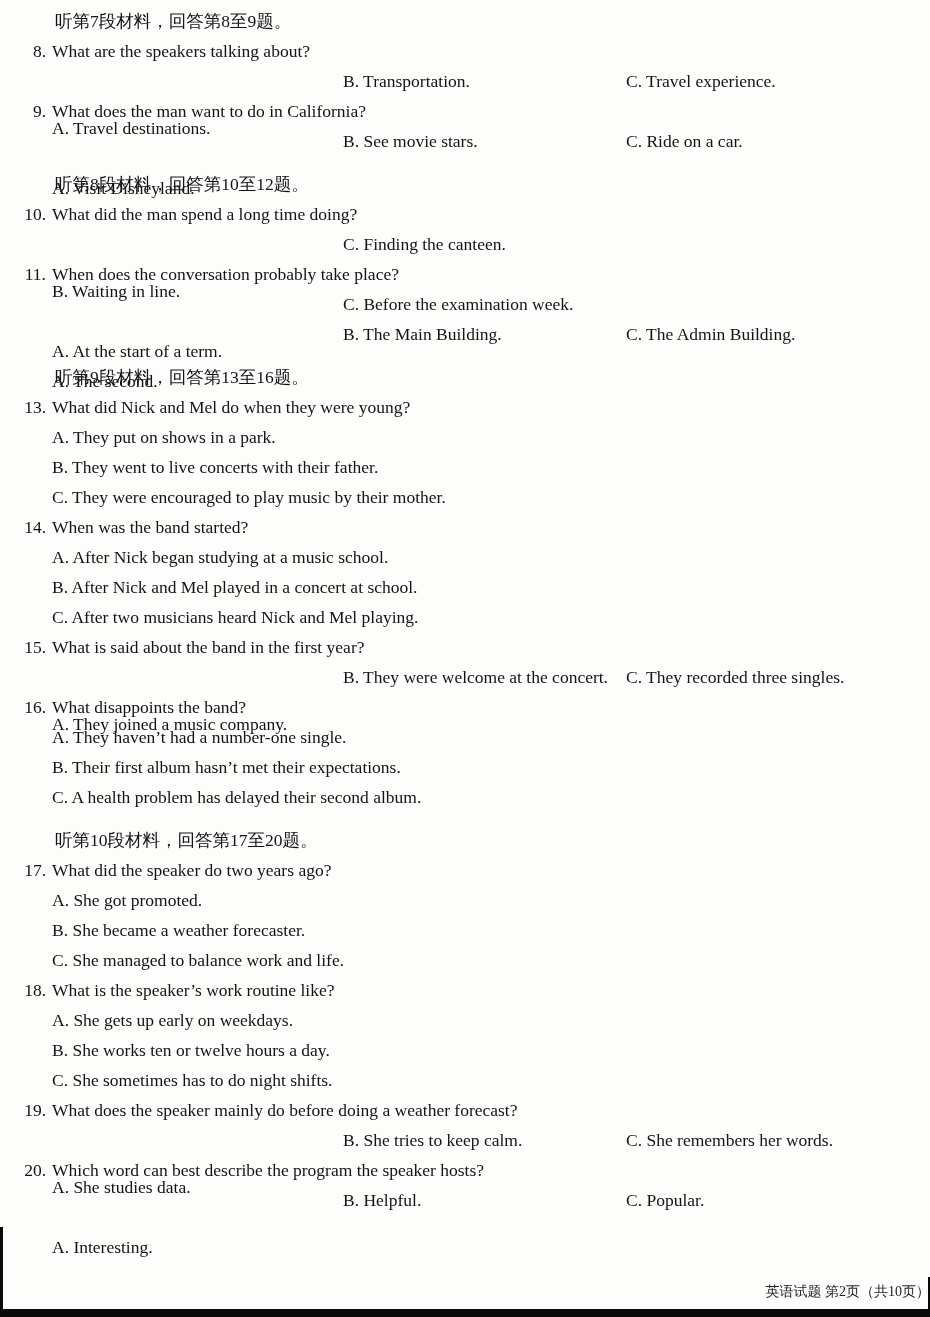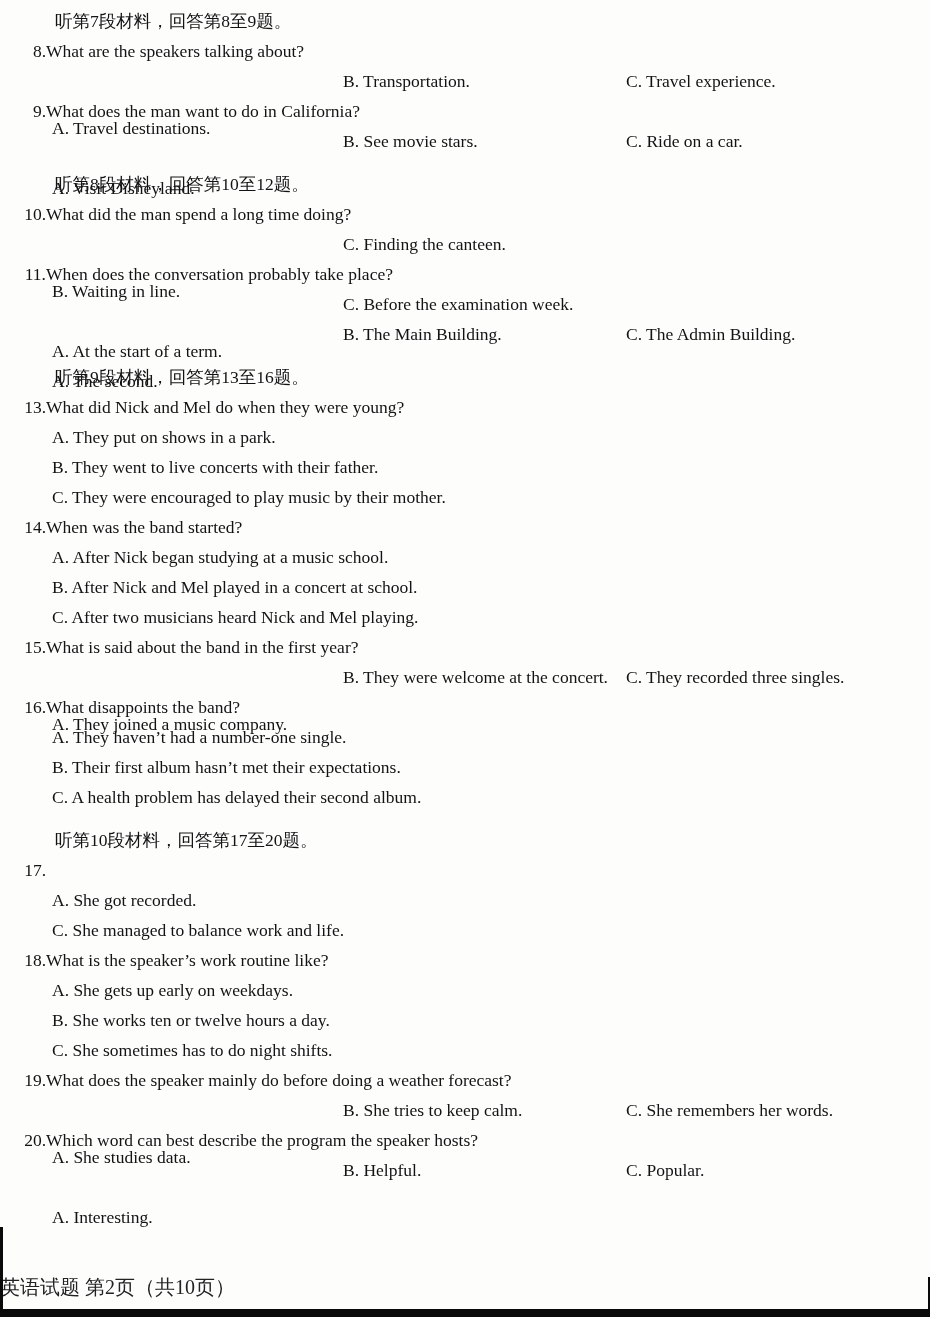--- a/index.html
+++ b/index.html
@@ -27,42 +27,42 @@
   .q-line {
     display: flex;
     height: 30px;
     line-height: 30px;
   }
   .q-num {
     width: 26px;
     flex: none;
     text-align: right;
   }
-  .q-text { margin-left: 0; white-space: nowrap; }
+  .q-text { margin-left: 6px; white-space: nowrap; }
   .opt-row {
     display: flex;
     padding-left: 32px;
     height: 30px;
     line-height: 30px;
     white-space: nowrap;
   }
   .opt-cell:nth-child(1) { width: 291px; flex: none; margin-top: 47px; }
   .opt-cell:nth-child(2) { width: 283px; flex: none; }
   .opt-line {
     padding-left: 32px;
     height: 30px;
     line-height: 30px;
     white-space: nowrap;
   }
   .page-footer {
     position: absolute;
     left: 0; right: 0;
     bottom: 16px;
-    text-align: left;
-    font-size: 20px;
+    text-align: right;
+    font-size: 14px;
     color: #222;
   }
   .scan-edge-bottom {
     position: absolute;
     left: 0; right: 0; bottom: 0;
     height: 8px;
     background: #0a0a0a;
   }
   .scan-edge-left {
     position: absolute;
@@ -175,22 +175,24 @@
         <div class="opt-line">A. They haven’t had a number-one single.</div>
         <div class="opt-line">B. Their first album hasn’t met their expectations.</div>
         <div class="opt-line">C. A health problem has delayed their second album.</div>
       </div>
     </div>
     <div class="section">
       <div class="section-header">听第10段材料，回答第17至20题。</div>
       <div class="question">
         <div class="q-line">
           <span class="q-num">17.</span>
-        </div>
-        <div class="opt-line">A. She got recorded.</div>
+          <span class="q-text">What did the speaker do two years ago?</span>
+        </div>
+        <div class="opt-line">A. She got promoted.</div>
+        <div class="opt-line">B. She became a weather forecaster.</div>
         <div class="opt-line">C. She managed to balance work and life.</div>
       </div>
       <div class="question">
         <div class="q-line">
           <span class="q-num">18.</span>
           <span class="q-text">What is the speaker’s work routine like?</span>
         </div>
         <div class="opt-line">A. She gets up early on weekdays.</div>
         <div class="opt-line">B. She works ten or twelve hours a day.</div>
         <div class="opt-line">C. She sometimes has to do night shifts.</div>

